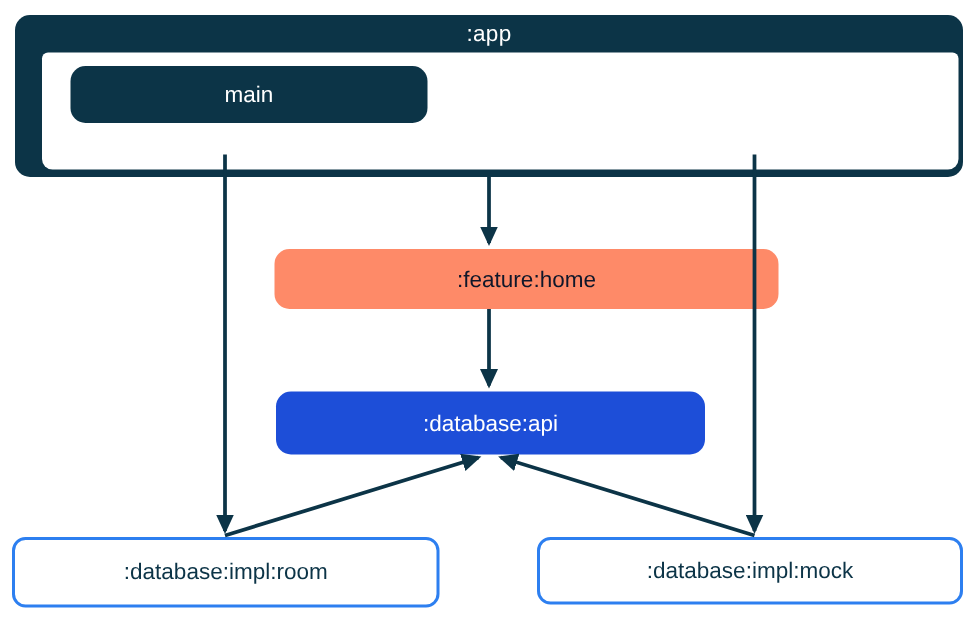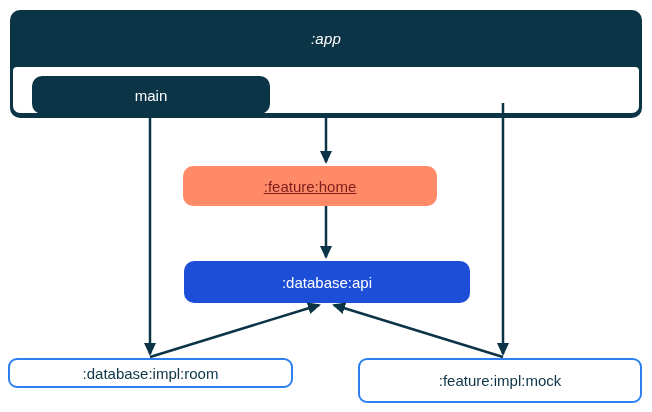--- a/index.html
+++ b/index.html
@@ -6,44 +6,44 @@
   body{font-family:"Liberation Sans", sans-serif;}
   .canvas{position:relative;width:652px;height:412px;background:#ffffff;overflow:hidden;}
 
   
   .app-container{
     position:absolute;left:10px;top:10px;width:632px;height:108px;
     background:#0C3447;border-radius:10px;box-sizing:border-box;
     display:flex;flex-direction:column;
   }
   .app-header{
-    height:57px;display:flex;align-items:center;justify-content:center;
-    color:#ffffff;font-size:15px;letter-spacing:.2px;font-style:italic;
+    height:25px;display:flex;align-items:center;justify-content:center;
+    color:#ffffff;font-size:15px;letter-spacing:.2px;
   }
   .app-body{
-    margin:0 3px 5px 3px;flex:1;background:#ffffff;border-radius:4px 4px 7px 7px;
+    margin:0 3px 5px 18px;flex:1;background:#ffffff;border-radius:4px 4px 7px 7px;
     position:relative;
   }
   .pill{
     position:absolute;top:9px;height:38px;border-radius:10px;
     display:flex;align-items:center;justify-content:center;
     font-size:15px;box-sizing:border-box;
   }
   .pill-main{left:19px;width:238px;background:#0C3447;color:#ffffff;}
   .pill-android-test{left:373px;width:236px;background:#06CE7C;color:#0C3447;}
 
   
   .node{
     position:absolute;display:flex;align-items:center;justify-content:center;
     font-size:15px;border-radius:10px;box-sizing:border-box;
   }
-  .node-feature{left:183px;top:166px;width:254px;height:40px;background:#FE8A68;color:#7f1d1d;text-decoration:underline;}
+  .node-feature{left:183px;top:166px;width:336px;height:40px;background:#FE8A68;color:#0f172a;}
   .node-api{left:184px;top:261px;width:286px;height:42px;background:#1d4ed8;color:#ffffff;}
   .node-impl{background:#ffffff;border:2px solid #2D7FF0;color:#0C3447;border-radius:9px;}
-  .node-room{left:8px;top:358px;width:285px;height:30px;}
+  .node-room{left:8px;top:358px;width:285px;height:47px;}
   .node-mock{left:358px;top:358px;width:284px;height:45px;}
 
   
   .edges{position:absolute;left:0;top:0;width:652px;height:412px;z-index:3;pointer-events:none;}
   .edges line{stroke:#0C3447;stroke-width:2.5;}
 </style>
 </head>
 <body>
 
 <div class="canvas">
@@ -68,15 +68,15 @@
       <div class="pill pill-main">main</div>
     </div>
   </div>
 
   <div class="node node-feature">:feature:home</div>
 
   <div class="node node-api">:database:api</div>
 
   <div class="node node-impl node-room">:database:impl:room</div>
 
-  <div class="node node-impl node-mock">:feature:impl:mock</div>
+  <div class="node node-impl node-mock">:database:impl:mock</div>
 
 </div>
 
 </body></html>

